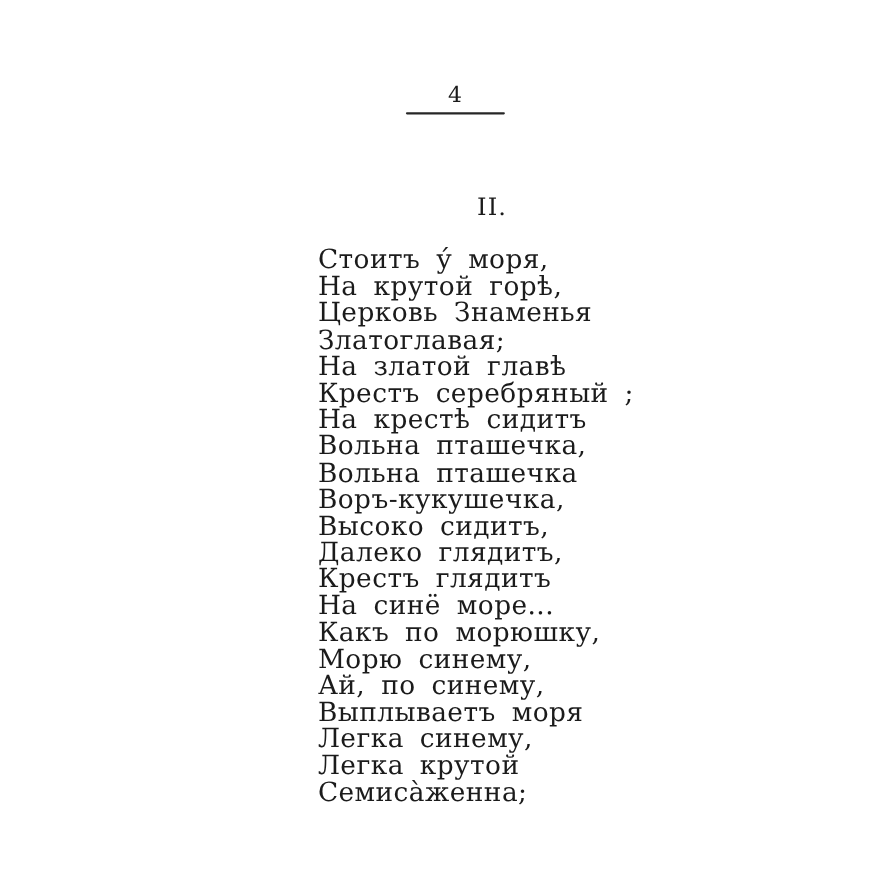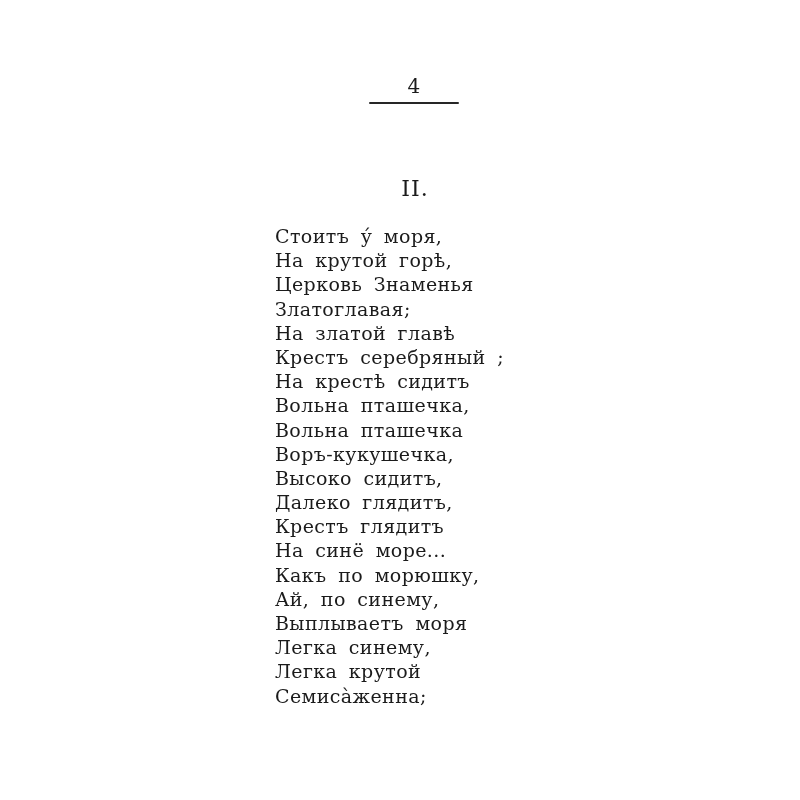--- a/index.html
+++ b/index.html
@@ -33,30 +33,30 @@
     height: 2px;
     background: #262626;
     border-radius: 1px;
   }
   .section-heading {
     position: absolute;
     top: 176px;
     left: 369px;
     width: 92px;
     margin: 0;
-    text-align: center;
+    text-align: right;
     font-size: 22px;
     font-weight: normal;
     letter-spacing: 1px;
   }
   .poem {
     position: absolute;
-    left: 275px;
+    left: 289px;
     top: 224px;
-    font-size: 19px;
+    font-size: 24px;
     line-height: 24.2px;
     letter-spacing: 0.4px;
     word-spacing: 0.27em;
     white-space: nowrap;
   }
   .poem-line {
     height: 24.2px;
   }
 </style>
 </head>
@@ -79,20 +79,21 @@
     <div class="poem-line">Крестъ серебряный ;</div>
     <div class="poem-line">На крестѣ сидитъ</div>
     <div class="poem-line">Вольна пташечка,</div>
     <div class="poem-line">Вольна пташечка</div>
     <div class="poem-line">Воръ-кукушечка,</div>
     <div class="poem-line">Высоко сидитъ,</div>
     <div class="poem-line">Далеко глядитъ,</div>
     <div class="poem-line">Крестъ глядитъ</div>
     <div class="poem-line">На синё море...</div>
     <div class="poem-line">Какъ по морюшку,</div>
+    <div class="poem-line">Морю синему,</div>
     <div class="poem-line">Ай, по синему,</div>
     <div class="poem-line">Выплываетъ моря</div>
     <div class="poem-line">Легка синему,</div>
     <div class="poem-line">Легка крутой</div>
     <div class="poem-line">Семиса̀женна;</div>
   </div>
 
 </div>
 
 </body></html>

